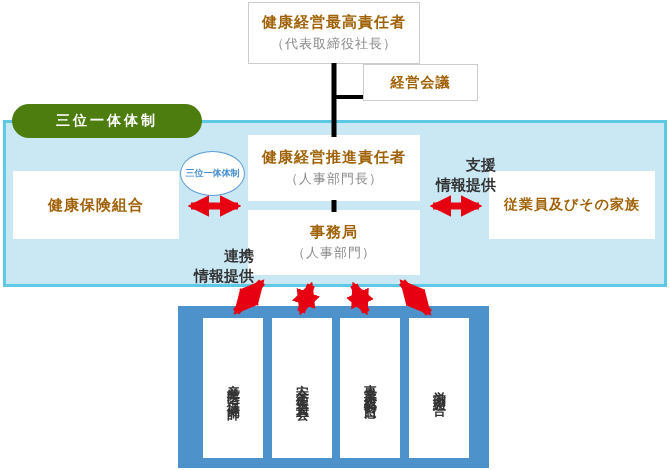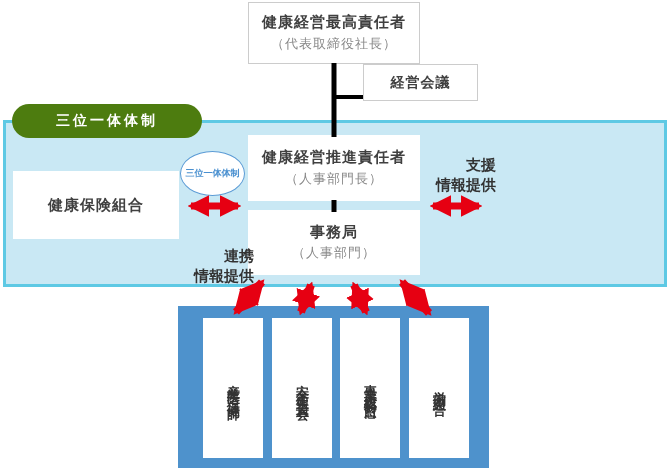--- a/index.html
+++ b/index.html
@@ -23,21 +23,21 @@
     border: 1px solid #cccccc;
     display: flex;
     flex-direction: column;
     align-items: center;
     justify-content: center;
     text-align: center;
   }
   .org-title {
     font-size: 15px;
     font-weight: bold;
-    color: #404040;
+    color: #a16207;
     letter-spacing: 1px;
     line-height: 1.25;
   }
   .org-sub {
     font-size: 13px;
     font-weight: normal;
     color: #888888;
     letter-spacing: 1px;
     margin-top: 3px;
   }
@@ -164,20 +164,23 @@
 
   <div class="abs plain-box" style="left:248px; top:210px; width:172px; height:65px;">
     <div class="org-title">事務局</div>
     <div class="org-sub">（人事部門）</div>
   </div>
 
   <div class="abs plain-box" style="left:13px; top:171px; width:166px; height:68px;">
     <div class="org-title">健康保険組合</div>
   </div>
 
+  <div class="abs plain-box" style="left:489px; top:171px; width:166px; height:68px;">
+    <div class="org-title" style="font-size:14px;">従業員及びその家族</div>
+  </div>
 
   <div class="abs ellipse">
     <span>三位一体体制</span>
   </div>
 
   <div class="abs arrow-caption" style="left:172px; top:215px; width:82px;margin-top:32px;">
     <div>連携</div>
     <div>情報提供</div>
   </div>
 

